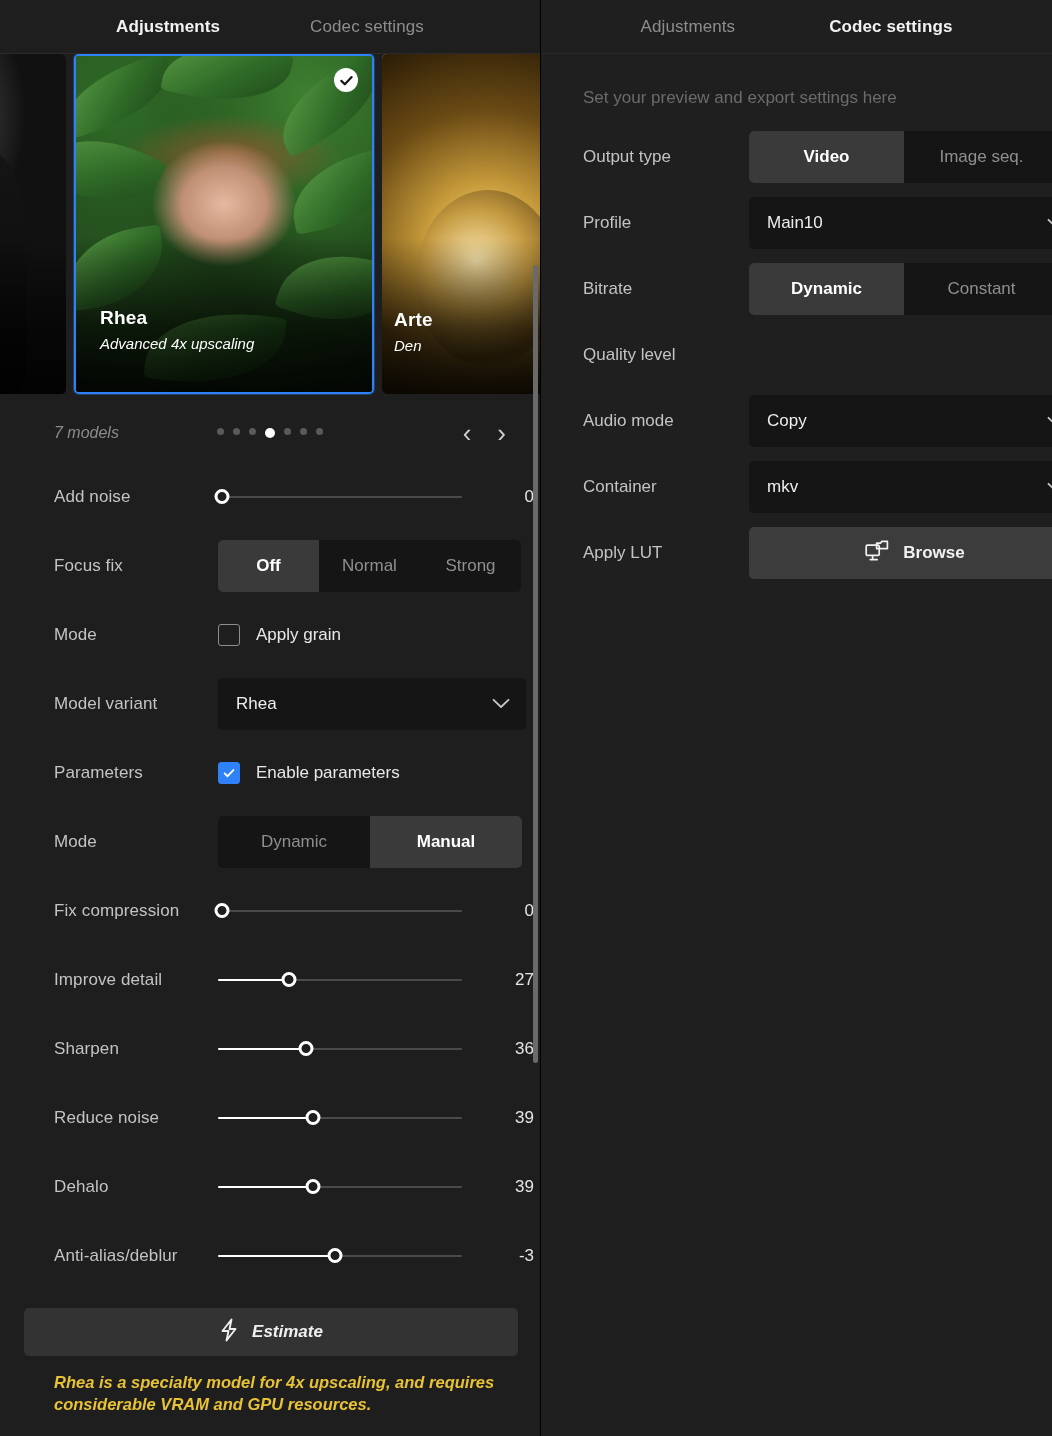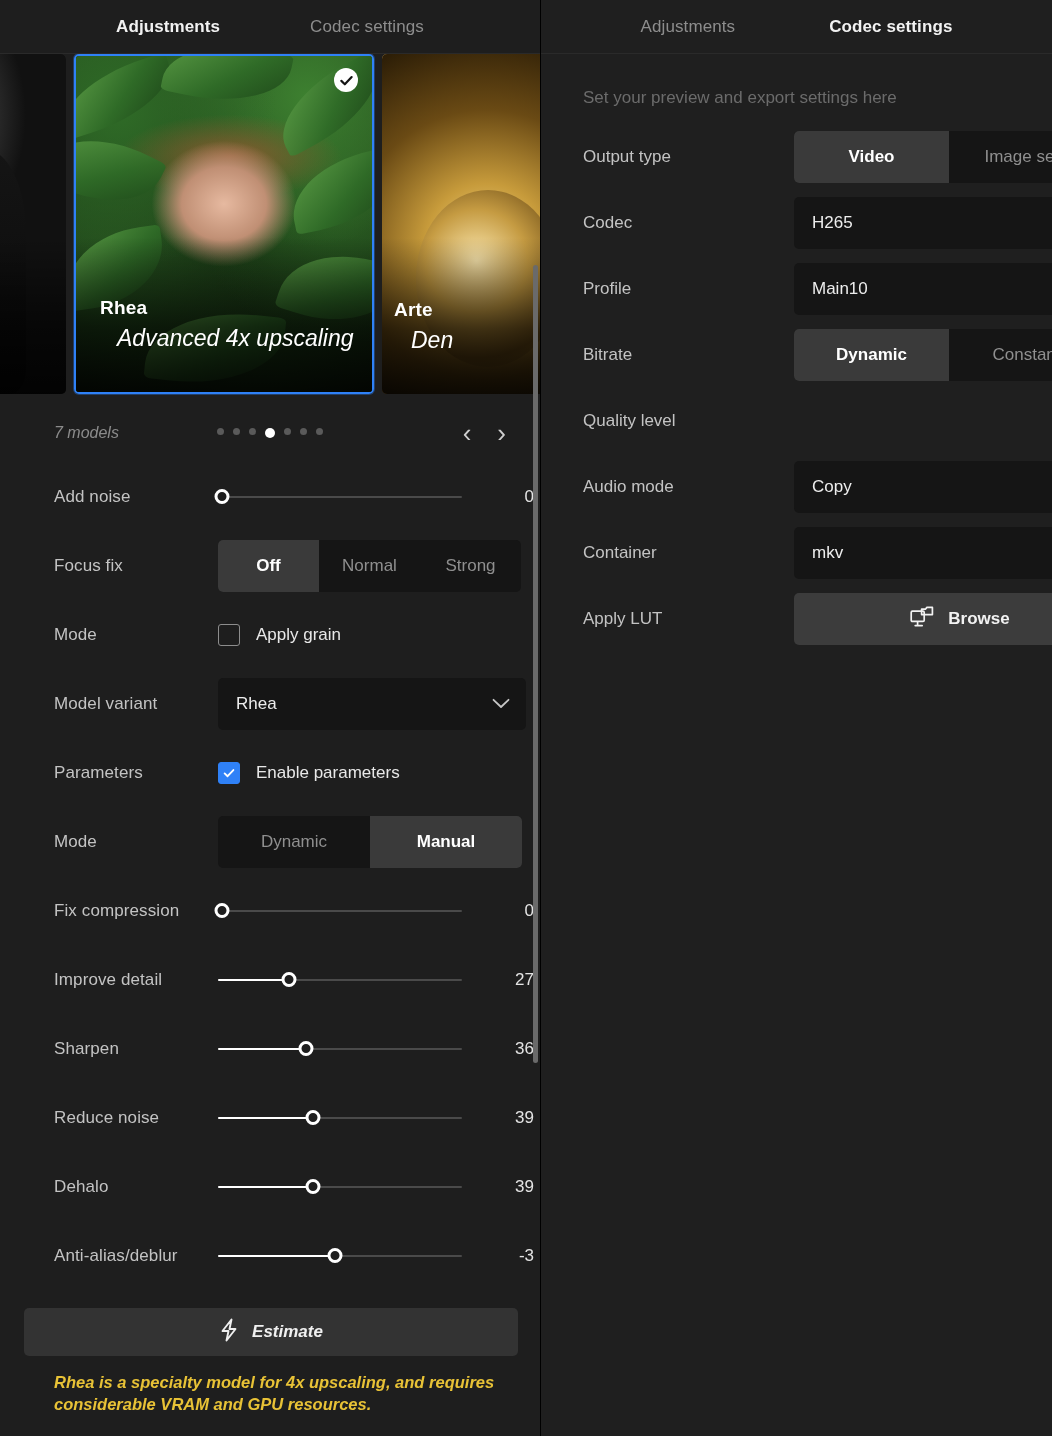--- a/index.html
+++ b/index.html
@@ -120,21 +120,21 @@
   .card-shade {
     position: absolute; left: 0; right: 0; bottom: 0; height: 46%;
     background: linear-gradient(180deg, rgba(0,0,0,0) 0%, rgba(0,0,0,.62) 58%, rgba(0,0,0,.86) 100%);
   }
   .card-text {
     position: absolute; left: 24px; right: 10px; bottom: 40px;
     color: #fff;
   }
   .card.narrow .card-text { left: 12px; bottom: 40px; }
   .card-title { font-size: 19px; font-weight: bold; letter-spacing: .2px; white-space: nowrap; }
-  .card-sub { font-size: 23px; font-style: italic; margin-top: 6px; white-space: nowrap; margin-left: 17px; }
+  .card-sub { font-size: 15px; font-style: italic; margin-top: 6px; white-space: nowrap; }
   .check-badge {
     position: absolute; top: 12px; right: 14px;
     width: 24px; height: 24px; border-radius: 50%;
     background: #ffffff;
     display: flex; align-items: center; justify-content: center;
   }
   .check-badge svg { width: 15px; height: 15px; }
 
   
   .carousel-bar {
@@ -261,21 +261,20 @@
 
   
   .hint {
     font-size: 17px; color: #6b6b6b;
     padding: 34px 0 0 42px;
   }
   .rrow {
     display: flex; align-items: center;
     min-height: 66px;
     padding-left: 42px;
-    gap: 45px;
   }
   .rrow-label {
     width: 166px; flex: none;
     font-size: 17px; color: #c3c3c3;
     white-space: nowrap;
   }
   .browse {
     width: 332px; height: 52px; flex: none;
     background: #3c3c3c;
     border-radius: 5px;
@@ -542,31 +541,20 @@
     <div class="hint">Set your preview and export settings here</div>
 
     <div class="rrow" style="margin-top:16px">
       <div class="rrow-label">Output type</div>
       <div class="segmented out2">
         <div class="seg active">Video</div>
         <div class="seg">Image seq.</div>
       </div>
     </div>
 
-    <div class="rrow">
-      <div class="rrow-label">Codec</div>
-      <div class="dropdown dd-right">
-        <div class="dd-value">H265</div>
-        <div class="chev">
-          <svg viewBox="0 0 18 11">
-              <path d="M1.5 1.8 L9 9 L16.5 1.8" fill="none" stroke="#c6c6c6" stroke-width="1.8" stroke-linecap="round" stroke-linejoin="round"></path>
-            </svg>
-        </div>
-      </div>
-    </div>
 
     <div class="rrow">
       <div class="rrow-label">Profile</div>
       <div class="dropdown dd-right">
         <div class="dd-value">Main10</div>
         <div class="chev">
           <svg viewBox="0 0 18 11">
               <path d="M1.5 1.8 L9 9 L16.5 1.8" fill="none" stroke="#c6c6c6" stroke-width="1.8" stroke-linecap="round" stroke-linejoin="round"></path>
             </svg>
         </div>

